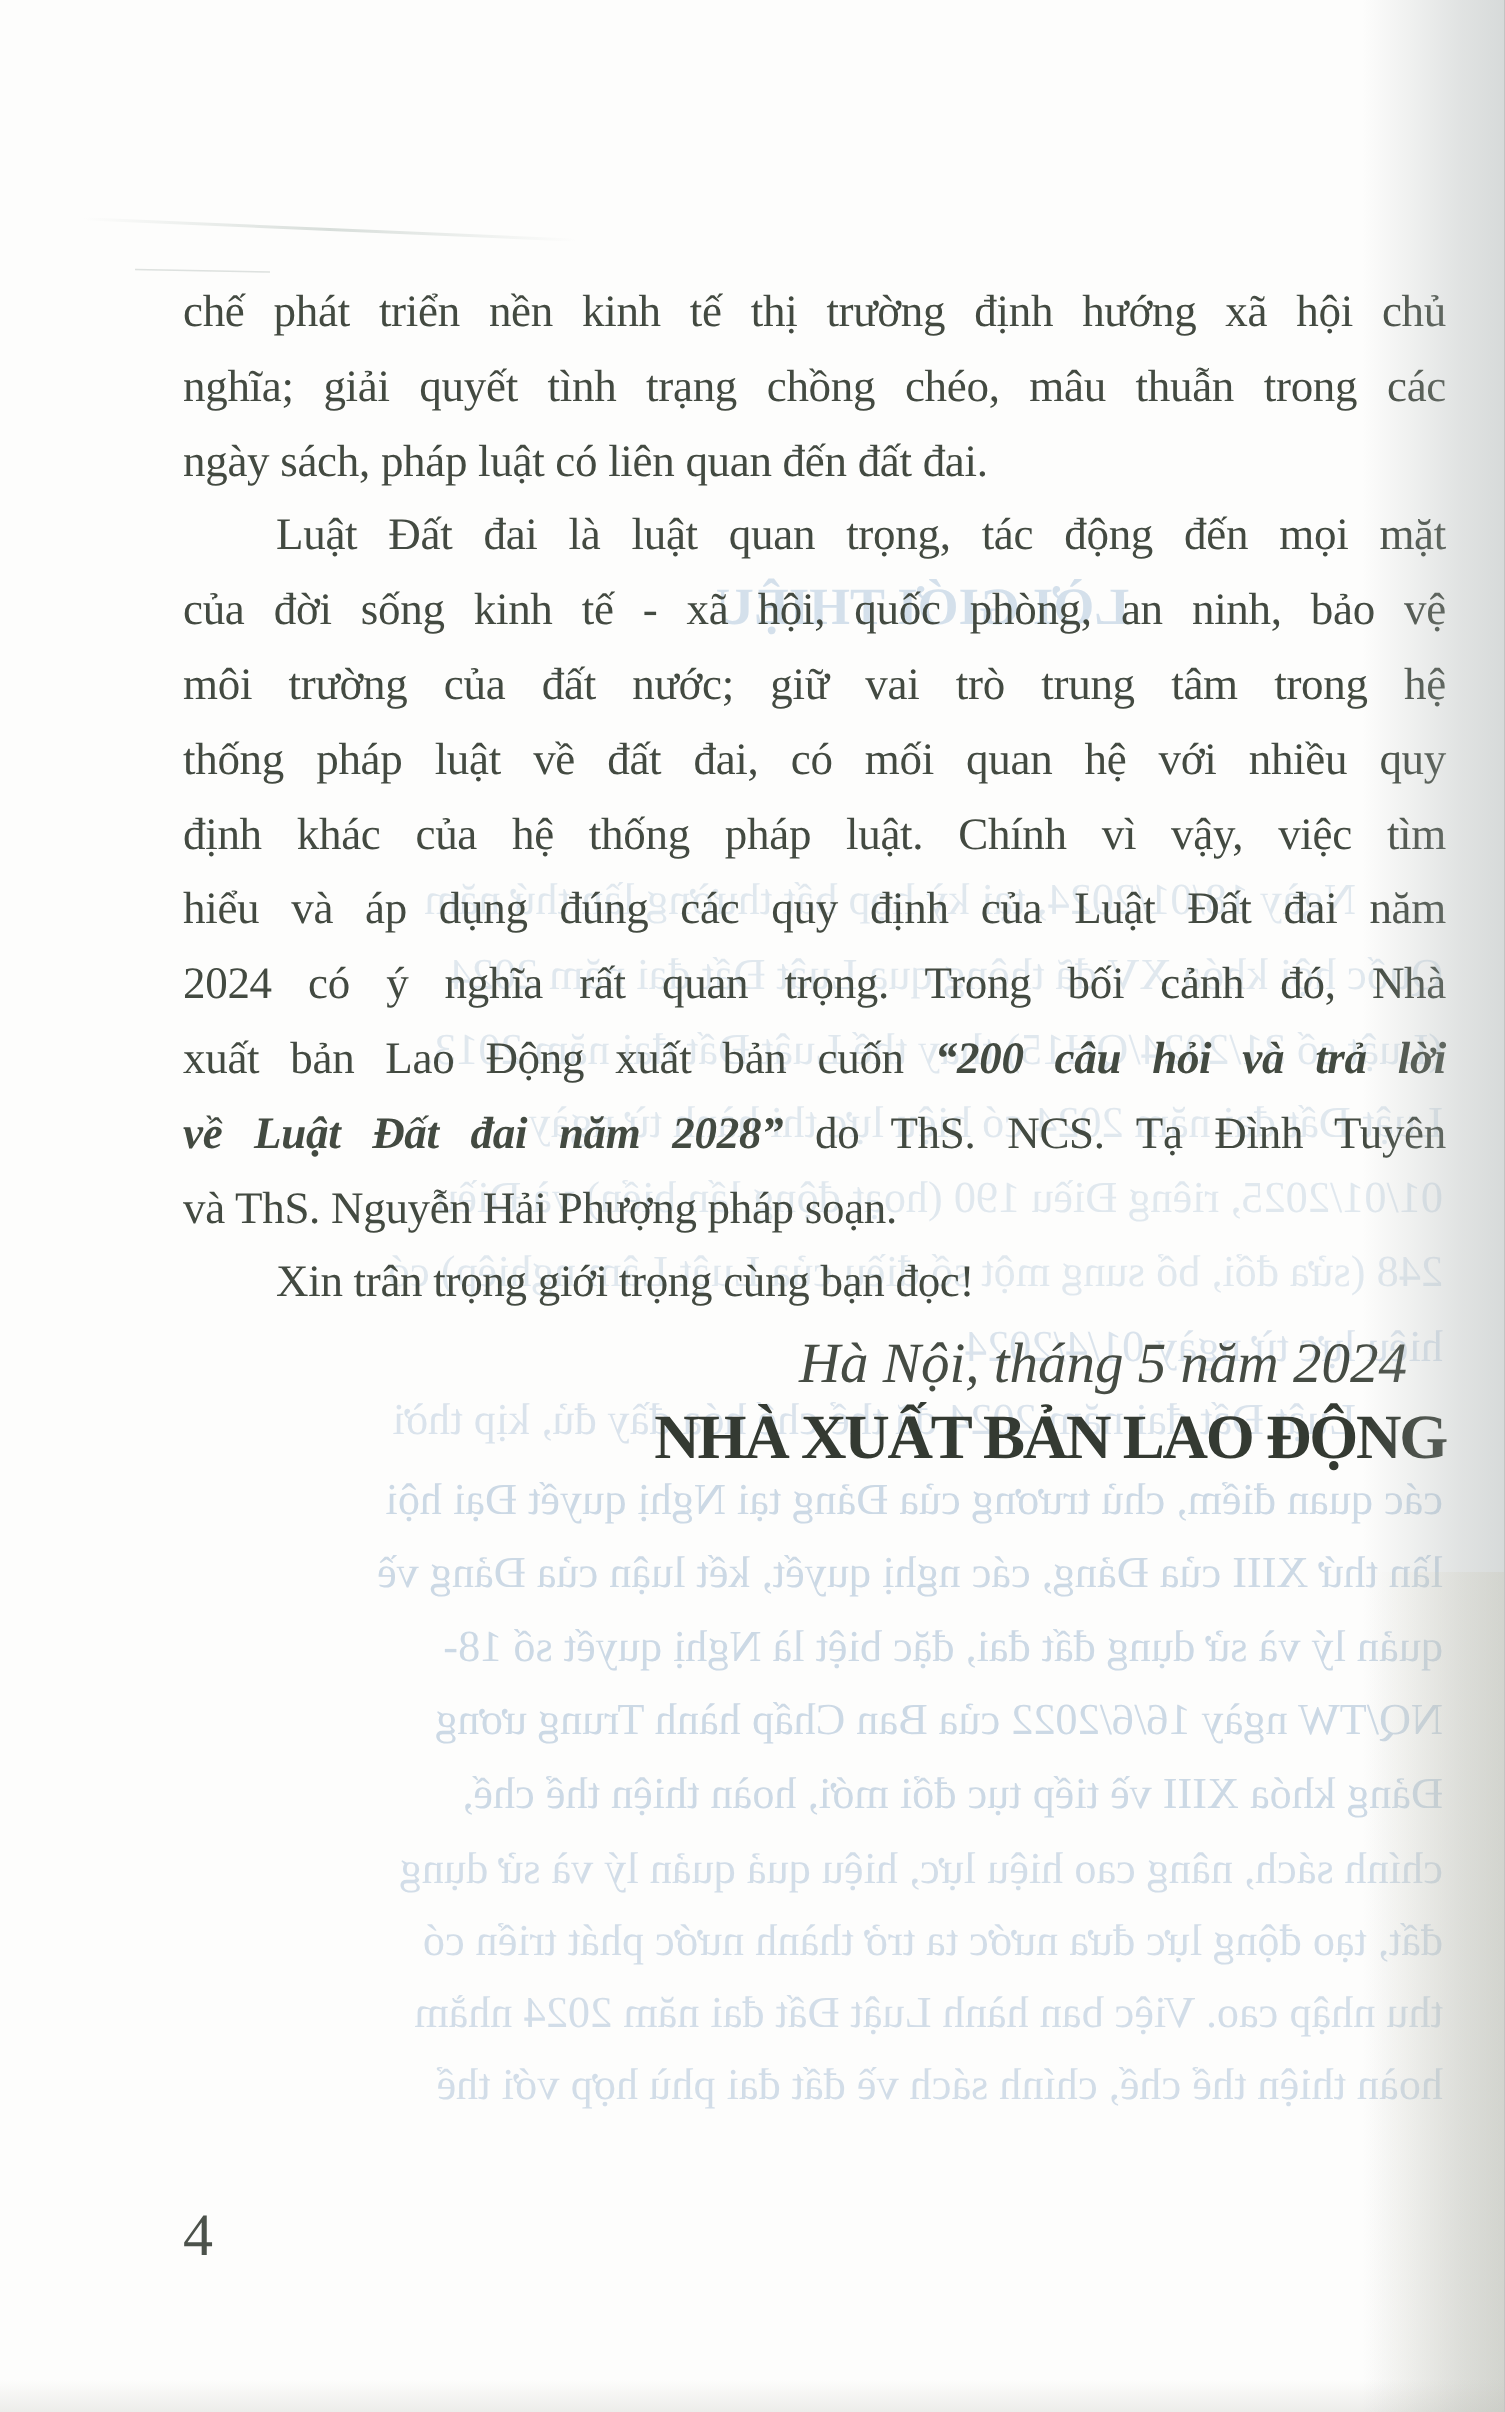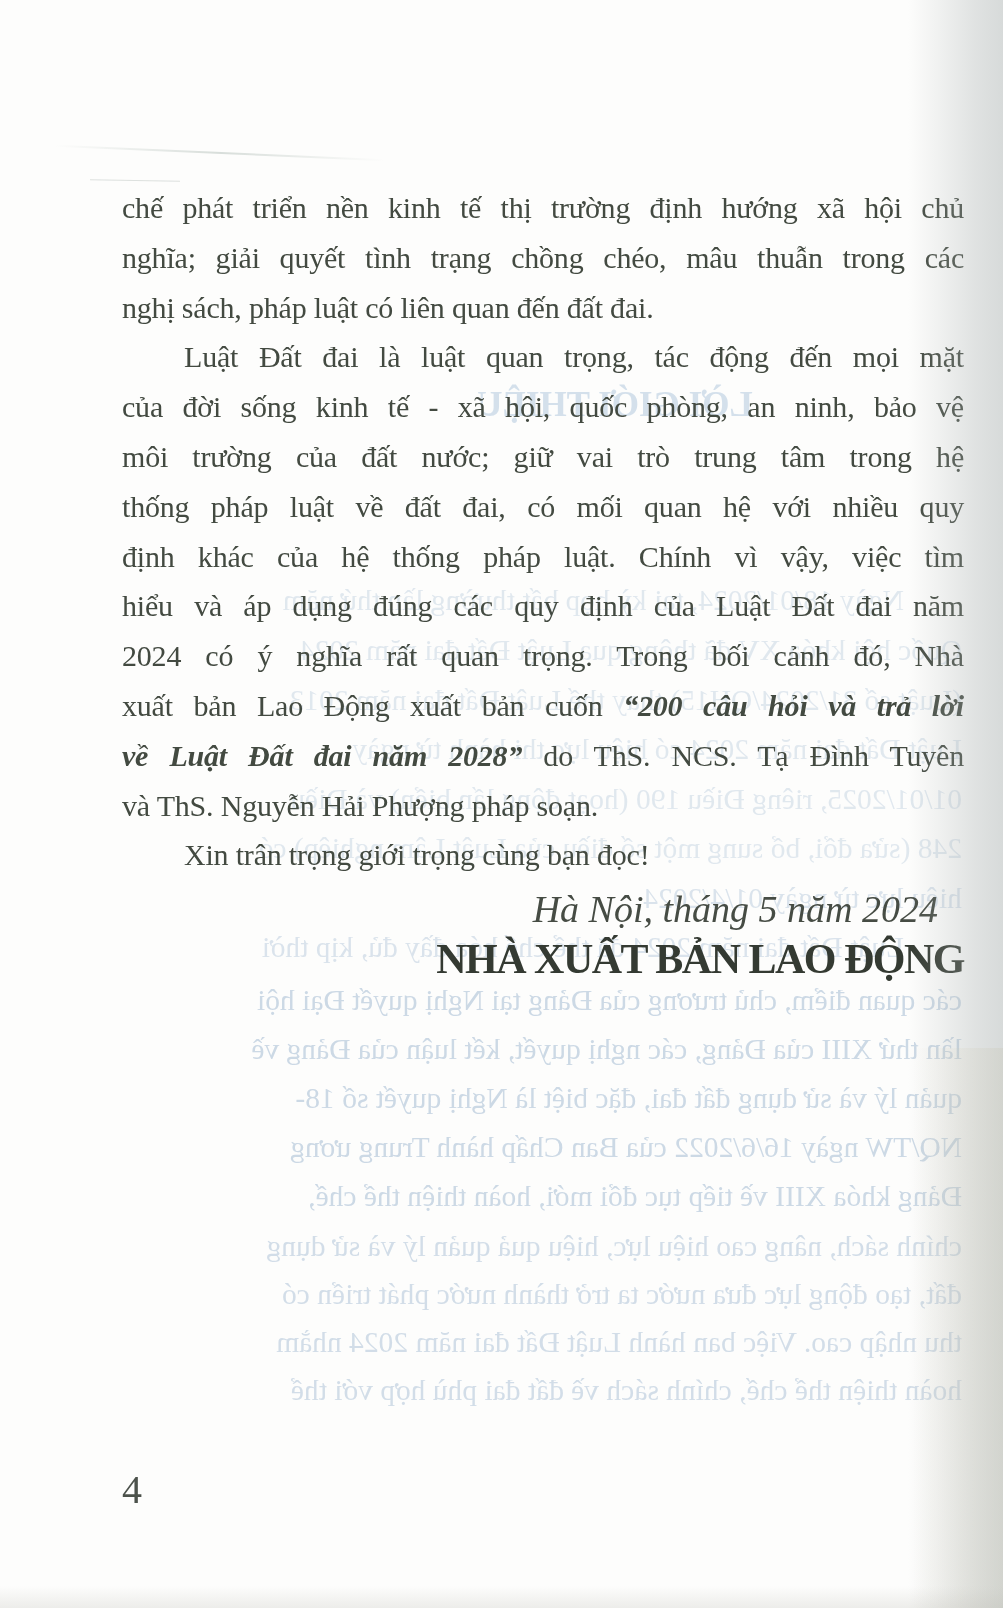--- a/index.html
+++ b/index.html
@@ -116,21 +116,21 @@
     <div class="st op75" style="top:1174px">Đảng khóa XIII về tiếp tục đổi mới, hoàn thiện thể chế,</div>
     <div class="st op65" style="top:1224px">chính sách, nâng cao hiệu lực, hiệu quả quản lý và sử dụng</div>
     <div class="st op65" style="top:1272px">đất, tạo động lực đưa nước ta trở thành nước phát triển có</div>
     <div class="st op65" style="top:1320px">thu nhập cao. Việc ban hành Luật Đất đai năm 2024 nhằm</div>
     <div class="st op65" style="top:1368px">hoàn thiện thể chế, chính sách về đất đai phù hợp với thể</div>
   </div>
 
   <div class="body-layer">
     <div class="bl j">chế phát triển nền kinh tế thị trường định hướng xã hội chủ</div>
     <div class="bl j">nghĩa; giải quyết tình trạng chồng chéo, mâu thuẫn trong các</div>
-    <div class="bl">nghị sách, pháp luật có liên quan đến đất đai.</div>
+    <div class="bl">ngày sách, pháp luật có liên quan đến đất đai.</div>
     <div class="bl j ind">Luật Đất đai là luật quan trọng, tác động đến mọi mặt</div>
     <div class="bl j">của đời sống kinh tế - xã hội, quốc phòng, an ninh, bảo vệ</div>
     <div class="bl j">môi trường của đất nước; giữ vai trò trung tâm trong hệ</div>
     <div class="bl j">thống pháp luật về đất đai, có mối quan hệ với nhiều quy</div>
     <div class="bl j">định khác của hệ thống pháp luật. Chính vì vậy, việc tìm</div>
     <div class="bl j">hiểu và áp dụng đúng các quy định của Luật Đất đai năm</div>
     <div class="bl j">2024 có ý nghĩa rất quan trọng. Trong bối cảnh đó, Nhà</div>
     <div class="bl j">
       <span>xuất bản Lao Động xuất bản cuốn </span><span class="bt">“200 câu hỏi và trả lời</span>
     </div>

